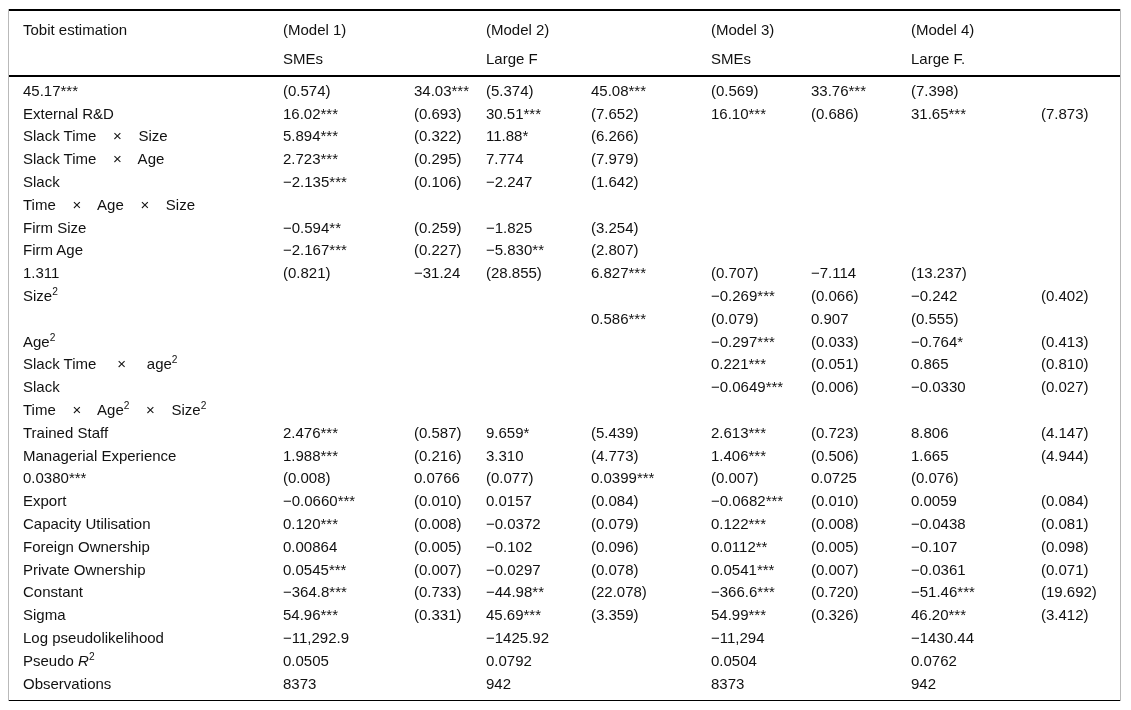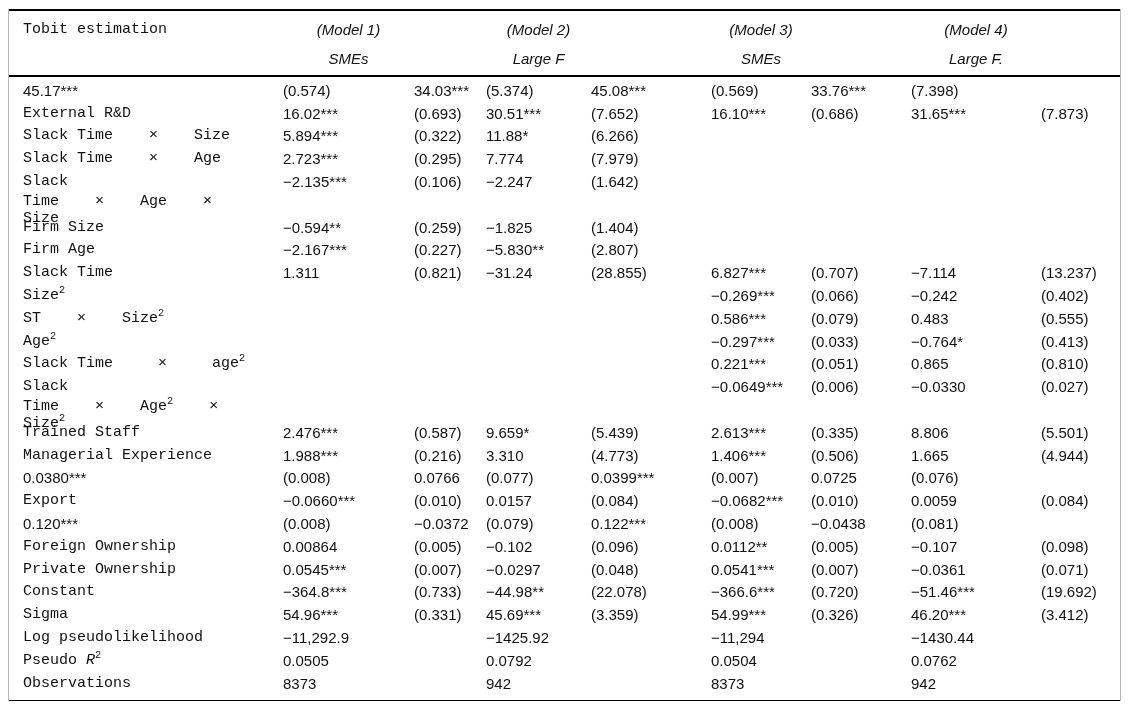--- a/index.html
+++ b/index.html
@@ -22,22 +22,22 @@
   .trow{
     display:grid;
     grid-template-columns:260px 131px 72px 105px 120px 100px 100px 130px 82px;
     align-items:center;
     height:22.8px;
     padding-left:14px;
   }
   .thead .trow{height:29px;}
   .tbody{padding:2px 0 5px 0;}
   .cell{white-space:pre-wrap;overflow:visible;}
-  .cell.label{padding-right:4px;font-family:Liberation Mono, monospace;}
-  .cell.model-head,.cell.group-head{text-align:center;font-style:italic;}
+  .cell.label{padding-right:4px;}
+  .cell.model-head,.cell.group-head{}
   sup{font-size:68%;vertical-align:super;line-height:0;}
   i{font-style:italic;}
 </style>
 </head>
 <body>
 
 <div class="table-wrap">
   <div class="rule rule-top"></div>
 
   <div class="thead">
@@ -131,39 +131,38 @@
         <div class="cell coef"></div>
         <div class="cell se"></div>
         <div class="cell coef"></div>
         <div class="cell se"></div>
       </div>
       <div class="trow">
         <div class="cell label">Firm Size</div>
         <div class="cell coef">−0.594**</div>
         <div class="cell se">(0.259)</div>
         <div class="cell coef">−1.825</div>
-        <div class="cell se">(1.404)</div>
+        <div class="cell se">(3.254)</div>
         <div class="cell coef"></div>
         <div class="cell se"></div>
         <div class="cell coef"></div>
         <div class="cell se"></div>
       </div>
       <div class="trow">
         <div class="cell label">Firm Age</div>
         <div class="cell coef">−2.167***</div>
         <div class="cell se">(0.227)</div>
         <div class="cell coef">−5.830**</div>
         <div class="cell se">(2.807)</div>
         <div class="cell coef"></div>
         <div class="cell se"></div>
         <div class="cell coef"></div>
         <div class="cell se"></div>
       </div>
       <div class="trow">
-        <div class="cell label">Slack Time</div>
         <div class="cell coef">1.311</div>
         <div class="cell se">(0.821)</div>
         <div class="cell coef">−31.24</div>
         <div class="cell se">(28.855)</div>
         <div class="cell coef">6.827***</div>
         <div class="cell se">(0.707)</div>
         <div class="cell coef">−7.114</div>
         <div class="cell se">(13.237)</div>
       </div>
       <div class="trow">
@@ -171,28 +170,27 @@
         <div class="cell coef"></div>
         <div class="cell se"></div>
         <div class="cell coef"></div>
         <div class="cell se"></div>
         <div class="cell coef">−0.269***</div>
         <div class="cell se">(0.066)</div>
         <div class="cell coef">−0.242</div>
         <div class="cell se">(0.402)</div>
       </div>
       <div class="trow">
-        <div class="cell label">ST    ×    Size<sup>2</sup></div>
         <div class="cell coef"></div>
         <div class="cell se"></div>
         <div class="cell coef"></div>
         <div class="cell se"></div>
         <div class="cell coef">0.586***</div>
         <div class="cell se">(0.079)</div>
-        <div class="cell coef">0.483</div>
+        <div class="cell coef">0.907</div>
         <div class="cell se">(0.555)</div>
       </div>
       <div class="trow">
         <div class="cell label">Age<sup>2</sup></div>
         <div class="cell coef"></div>
         <div class="cell se"></div>
         <div class="cell coef"></div>
         <div class="cell se"></div>
         <div class="cell coef">−0.297***</div>
         <div class="cell se">(0.033)</div>
@@ -232,23 +230,23 @@
         <div class="cell coef"></div>
         <div class="cell se"></div>
       </div>
       <div class="trow">
         <div class="cell label">Trained Staff</div>
         <div class="cell coef">2.476***</div>
         <div class="cell se">(0.587)</div>
         <div class="cell coef">9.659*</div>
         <div class="cell se">(5.439)</div>
         <div class="cell coef">2.613***</div>
-        <div class="cell se">(0.335)</div>
+        <div class="cell se">(0.723)</div>
         <div class="cell coef">8.806</div>
-        <div class="cell se">(5.501)</div>
+        <div class="cell se">(4.147)</div>
       </div>
       <div class="trow">
         <div class="cell label">Managerial Experience</div>
         <div class="cell coef">1.988***</div>
         <div class="cell se">(0.216)</div>
         <div class="cell coef">3.310</div>
         <div class="cell se">(4.773)</div>
         <div class="cell coef">1.406***</div>
         <div class="cell se">(0.506)</div>
         <div class="cell coef">1.665</div>
@@ -269,20 +267,21 @@
         <div class="cell coef">−0.0660***</div>
         <div class="cell se">(0.010)</div>
         <div class="cell coef">0.0157</div>
         <div class="cell se">(0.084)</div>
         <div class="cell coef">−0.0682***</div>
         <div class="cell se">(0.010)</div>
         <div class="cell coef">0.0059</div>
         <div class="cell se">(0.084)</div>
       </div>
       <div class="trow">
+        <div class="cell label">Capacity Utilisation</div>
         <div class="cell coef">0.120***</div>
         <div class="cell se">(0.008)</div>
         <div class="cell coef">−0.0372</div>
         <div class="cell se">(0.079)</div>
         <div class="cell coef">0.122***</div>
         <div class="cell se">(0.008)</div>
         <div class="cell coef">−0.0438</div>
         <div class="cell se">(0.081)</div>
       </div>
       <div class="trow">
@@ -294,21 +293,21 @@
         <div class="cell coef">0.0112**</div>
         <div class="cell se">(0.005)</div>
         <div class="cell coef">−0.107</div>
         <div class="cell se">(0.098)</div>
       </div>
       <div class="trow">
         <div class="cell label">Private Ownership</div>
         <div class="cell coef">0.0545***</div>
         <div class="cell se">(0.007)</div>
         <div class="cell coef">−0.0297</div>
-        <div class="cell se">(0.048)</div>
+        <div class="cell se">(0.078)</div>
         <div class="cell coef">0.0541***</div>
         <div class="cell se">(0.007)</div>
         <div class="cell coef">−0.0361</div>
         <div class="cell se">(0.071)</div>
       </div>
       <div class="trow">
         <div class="cell label">Constant</div>
         <div class="cell coef">−364.8***</div>
         <div class="cell se">(0.733)</div>
         <div class="cell coef">−44.98**</div>

